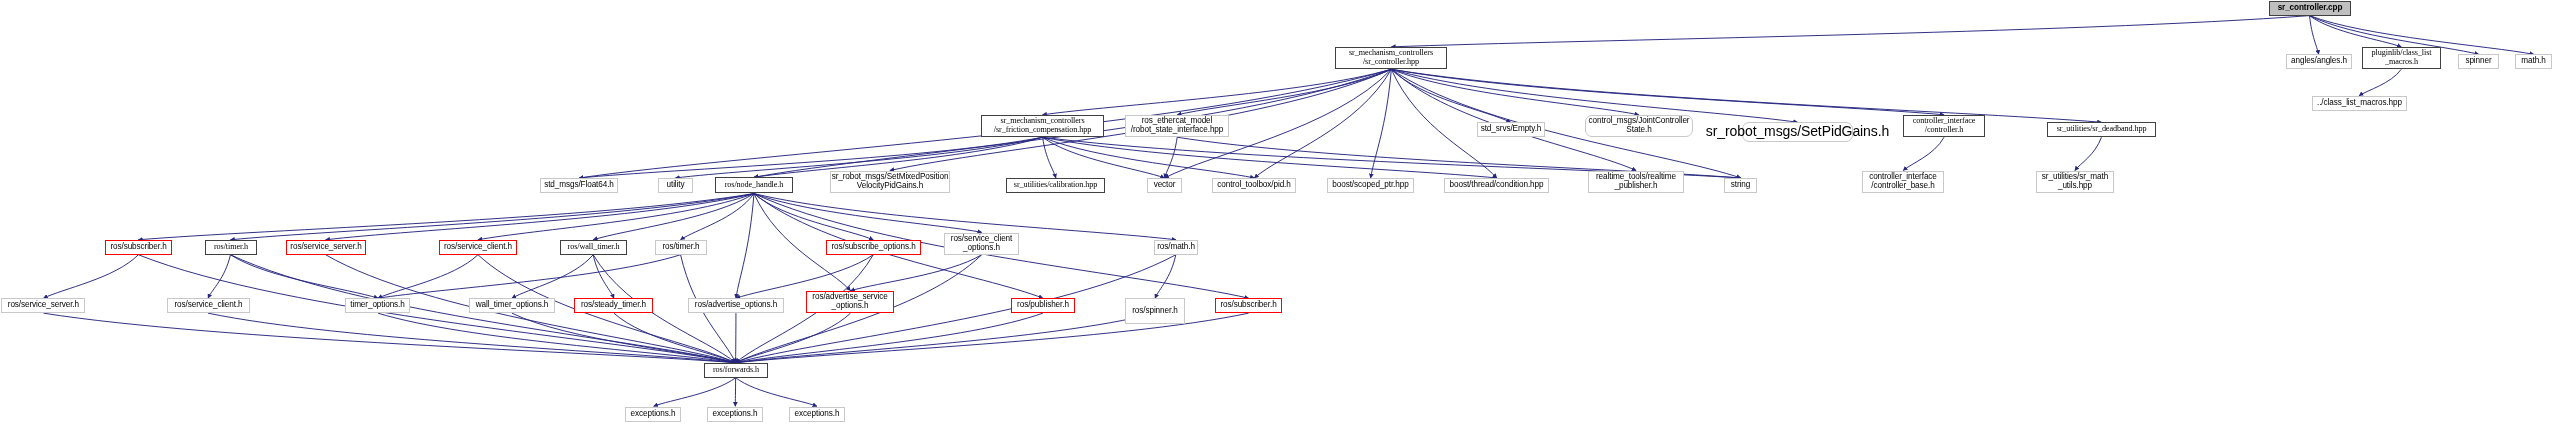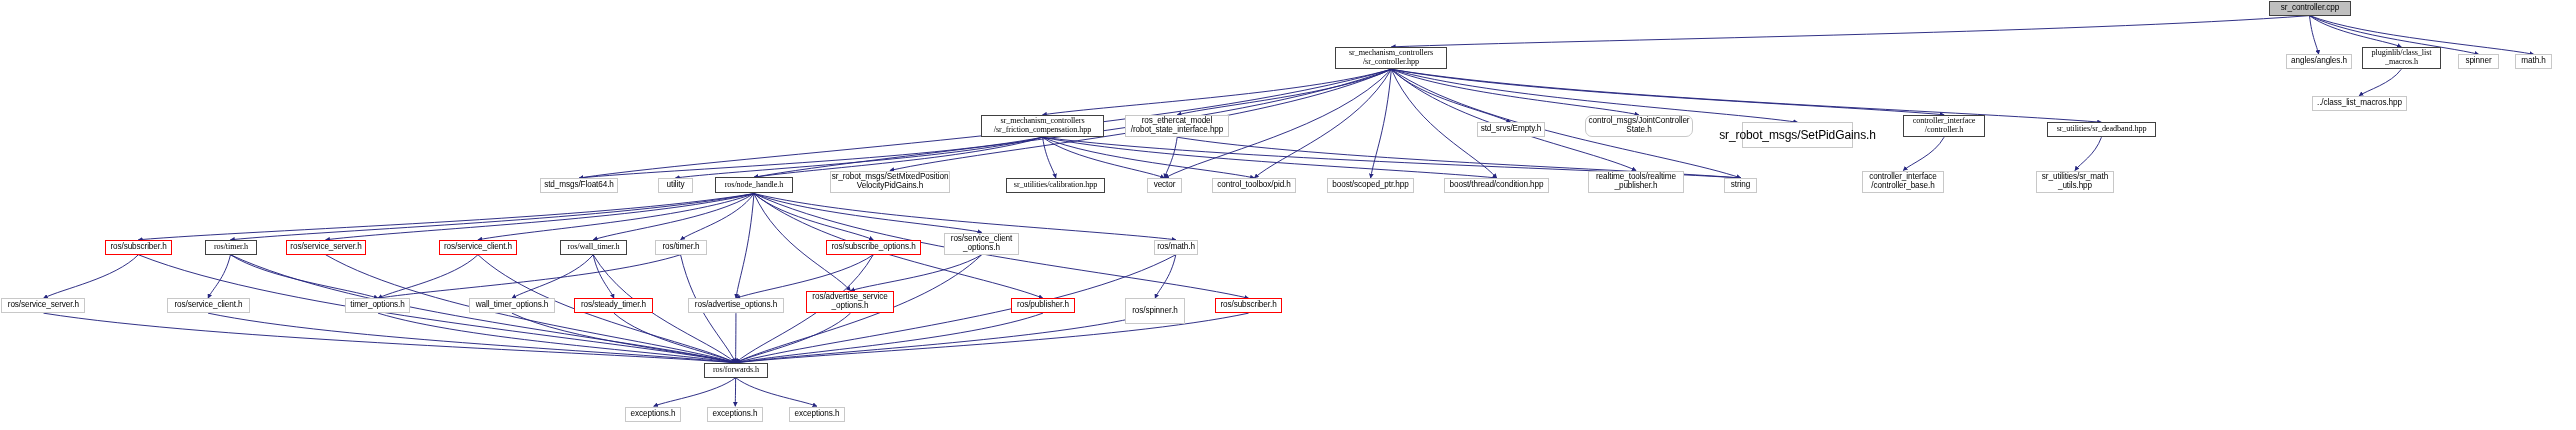--- a/index.html
+++ b/index.html
@@ -100,21 +100,21 @@
         <path d="M 1251 461 C 1208.75 501.15, 1115.8 517.94, 1082 534" marker-end="url(#arrow)"></path>
         <path d="M 1534 461 C 1421 501.15, 1172.4 517.94, 1082 534" marker-end="url(#arrow)"></path>
         <path d="M 1699 461 C 1544.75 501.15, 1205.4 517.94, 1082 534" marker-end="url(#arrow)"></path>
         <path d="M 1836.5 461 C 1647.875 501.15, 1232.9 517.94, 1082 534" marker-end="url(#arrow)"></path>
         <path d="M 1082 556 C 1051.875 579.1, 985.6 588.76, 961.5 598" marker-end="url(#arrow)"></path>
         <path d="M 1082 556 C 1081.875 579.1, 1081.6 588.76, 1081.5 598" marker-end="url(#arrow)"></path>
         <path d="M 1082 556 C 1111.875 579.1, 1177.6 588.76, 1201.5 598" marker-end="url(#arrow)"></path>
       </g>
   </svg>
   <div id="nodes-layer">
-      <div class="node n-root" style="left: 2269px; top: 0.7px; width: 82px; height: 15px; font-size: 8.2px;">
+      <div class="node n-root" style="left: 2269px; top: 0.7px; width: 82px; height: 15px; font-size: 8.2px; font-weight: bold;">
         <span class="lbl">sr_controller.cpp</span>
       </div>
       <div class="node n-bold" style="left: 1335px; top: 47px; width: 112px; height: 22.4px; font-size: 8.2px;">
         <span class="lbl">sr_mechanism_controllers
 /sr_controller.hpp</span>
       </div>
       <div class="node n-plain" style="left: 2286px; top: 54px; width: 66px; height: 15px; font-size: 8.2px;">
         <span class="lbl">angles/angles.h</span>
       </div>
       <div class="node n-bold" style="left: 2362px; top: 47px; width: 79px; height: 22.4px; font-size: 8.2px;">
@@ -138,21 +138,21 @@
         <span class="lbl">ros_ethercat_model
 /robot_state_interface.hpp</span>
       </div>
       <div class="node n-plain" style="left: 1477px; top: 122px; width: 68px; height: 15px; font-size: 8.2px;">
         <span class="lbl">std_srvs/Empty.h</span>
       </div>
       <div class="node n-plain" style="left: 1585px; top: 115px; width: 108px; height: 22.4px; font-size: 8.2px; border-radius: 7px;">
         <span class="lbl">control_msgs/JointController
 State.h</span>
       </div>
-      <div class="node n-plain" style="left: 1742px; top: 122px; width: 111px; height: 26px; font-size: 12px;">
+      <div class="node n-plain" style="left: 1742px; top: 122px; width: 111px; height: 20px; font-size: 14px; border-radius: 7px;">
         <span class="lbl">sr_robot_msgs/SetPidGains.h</span>
       </div>
       <div class="node n-bold" style="left: 1903px; top: 115px; width: 82px; height: 22.4px; font-size: 8.2px;">
         <span class="lbl">controller_interface
 /controller.h</span>
       </div>
       <div class="node n-bold" style="left: 2047px; top: 122px; width: 109px; height: 15px; font-size: 8.2px;">
         <span class="lbl">sr_utilities/sr_deadband.hpp</span>
       </div>
       <div class="node n-plain" style="left: 540px; top: 178px; width: 78px; height: 15px; font-size: 8.2px;">

